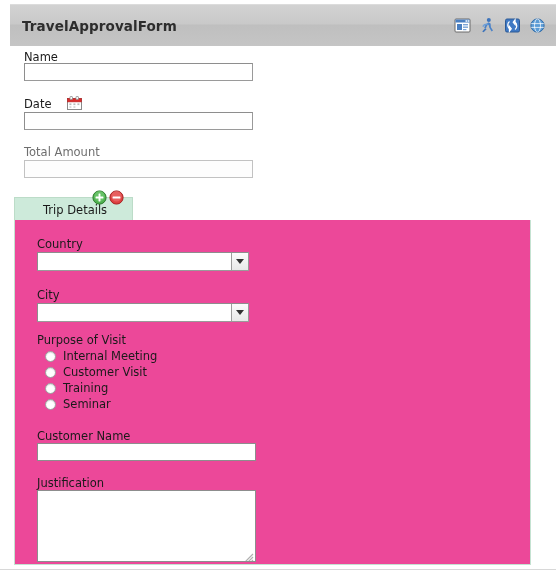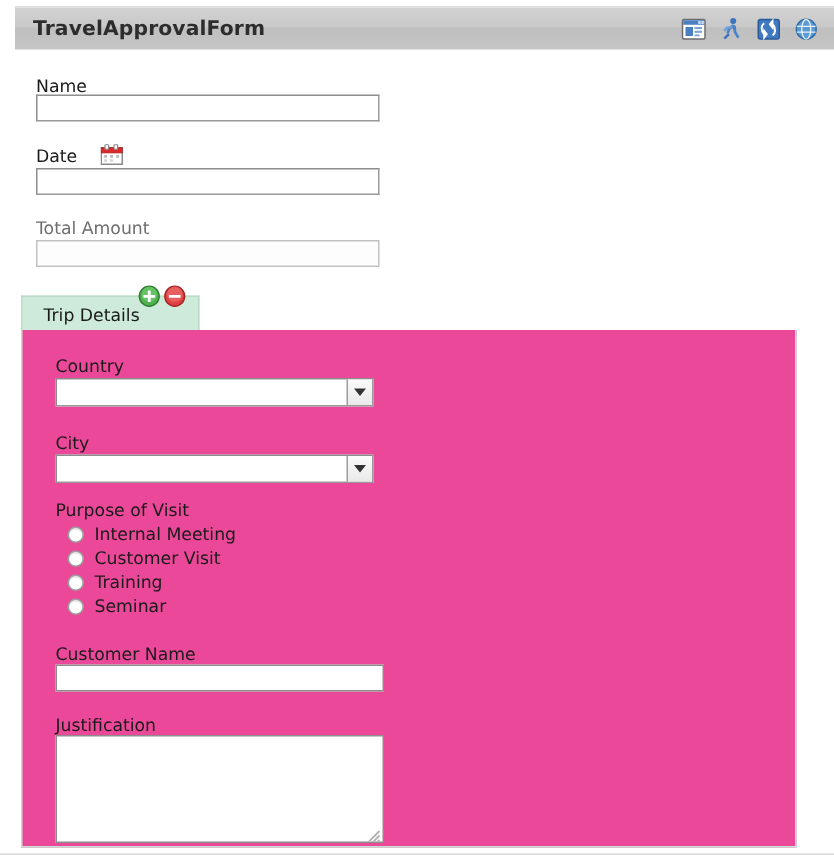--- a/index.html
+++ b/index.html
@@ -14,21 +14,21 @@
     position: relative;
     width: 556px; height: 570px;
     background: #ffffff;
     border-bottom: 1px solid #d8d8d8;
   }
 
   
   .titlebar {
     position: absolute;
     left: 10px; top: 4px;
-    width: 546px; height: 29px;
+    width: 546px; height: 42px;
     background: linear-gradient(to bottom, #d2d2d2 0%, #c9c9c9 45%, #bfbfbf 50%, #c5c5c5 100%);
     border-top: 1px solid #dcdcdc;
     display: flex;
     align-items: center;
   }
   .titlebar-title {
     font-size: 13.5px;
     font-weight: bold;
     color: #2d2d2d;
     margin-left: 12px;
@@ -79,21 +79,21 @@
     position: absolute;
     left: 14px; top: 197px;
     height: 24px;
     display: flex;
     align-items: flex-end;
   }
   .tab {
     height: 24px;
     display: flex;
     align-items: center;
-    padding: 0 14px;
+    padding: 0 28px;
     font-size: 11.5px;
     white-space: nowrap;
     border: 1px solid #c9c9c9;
     border-bottom: none;
   }
   .tab.active {
     background: #cdeada;
     color: #1a1a1a;
     font-weight: normal;
     border-color: #bcdcc8;

